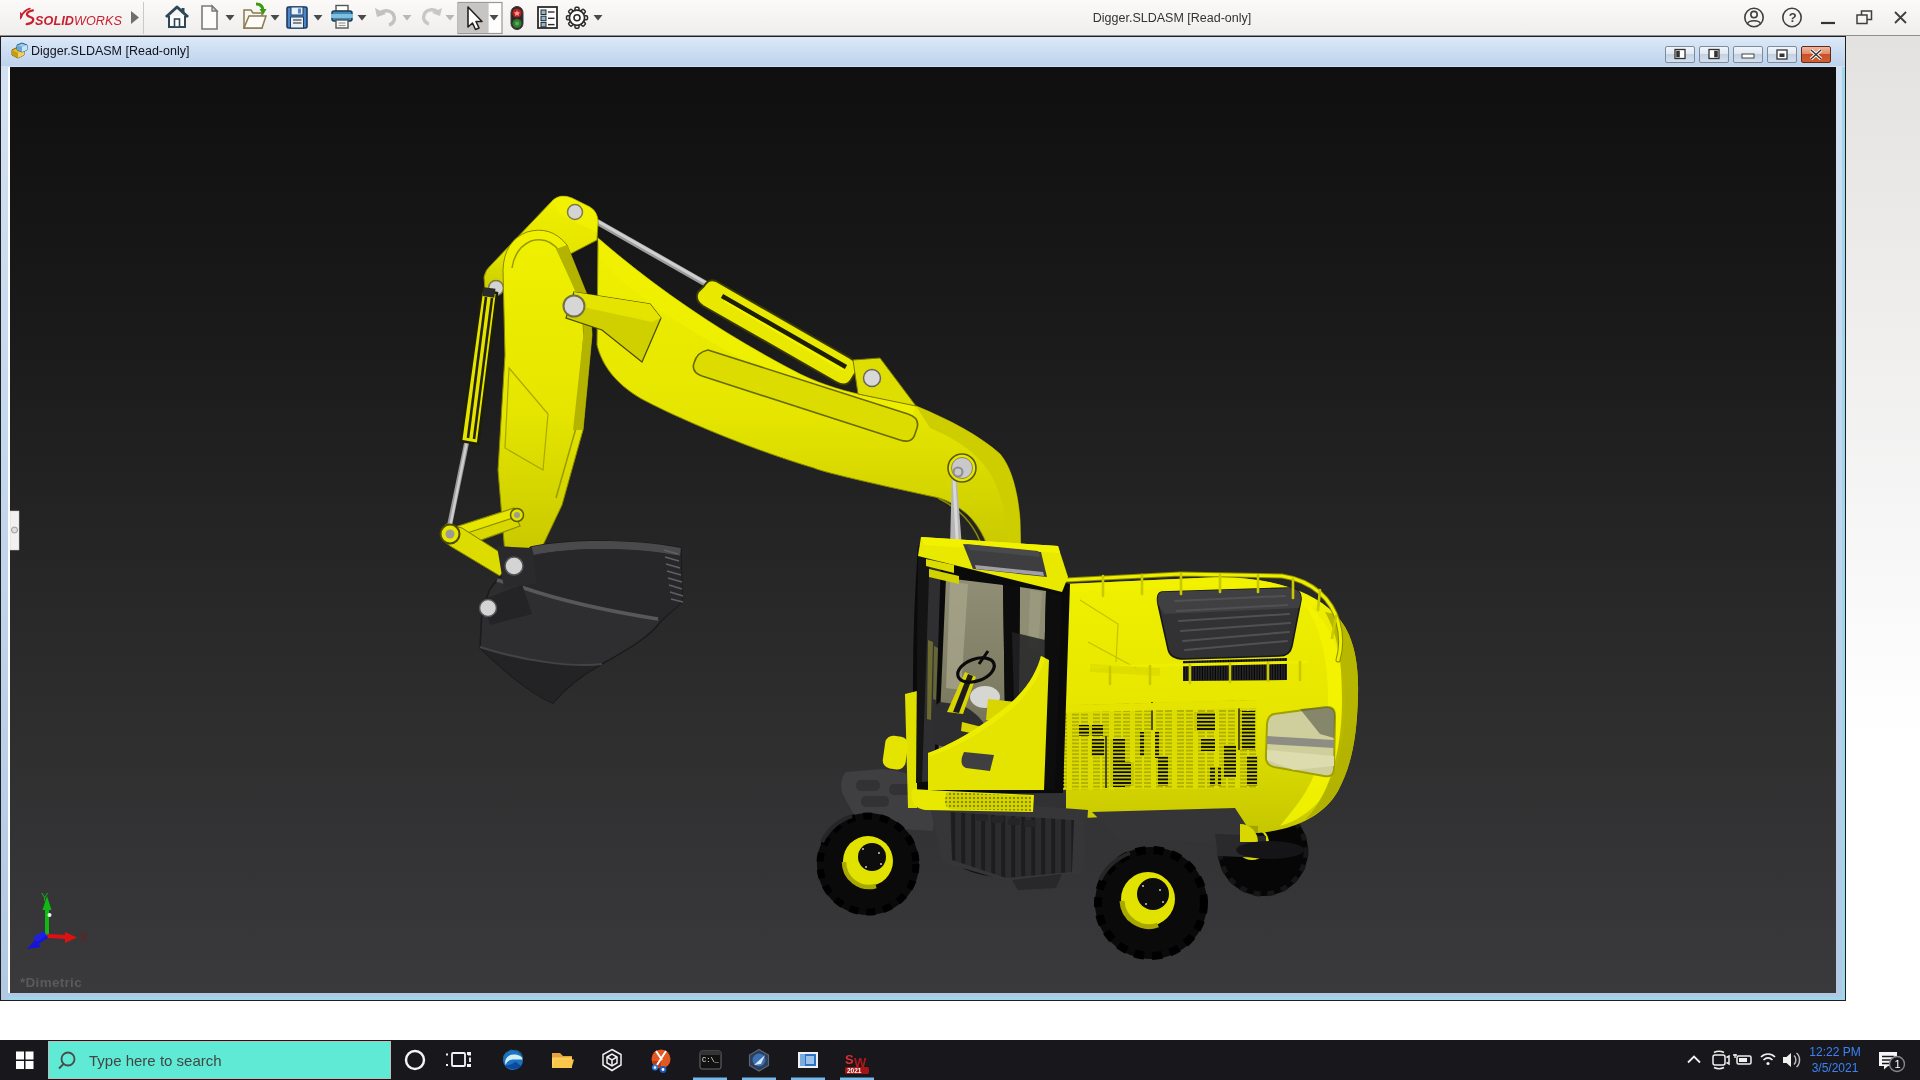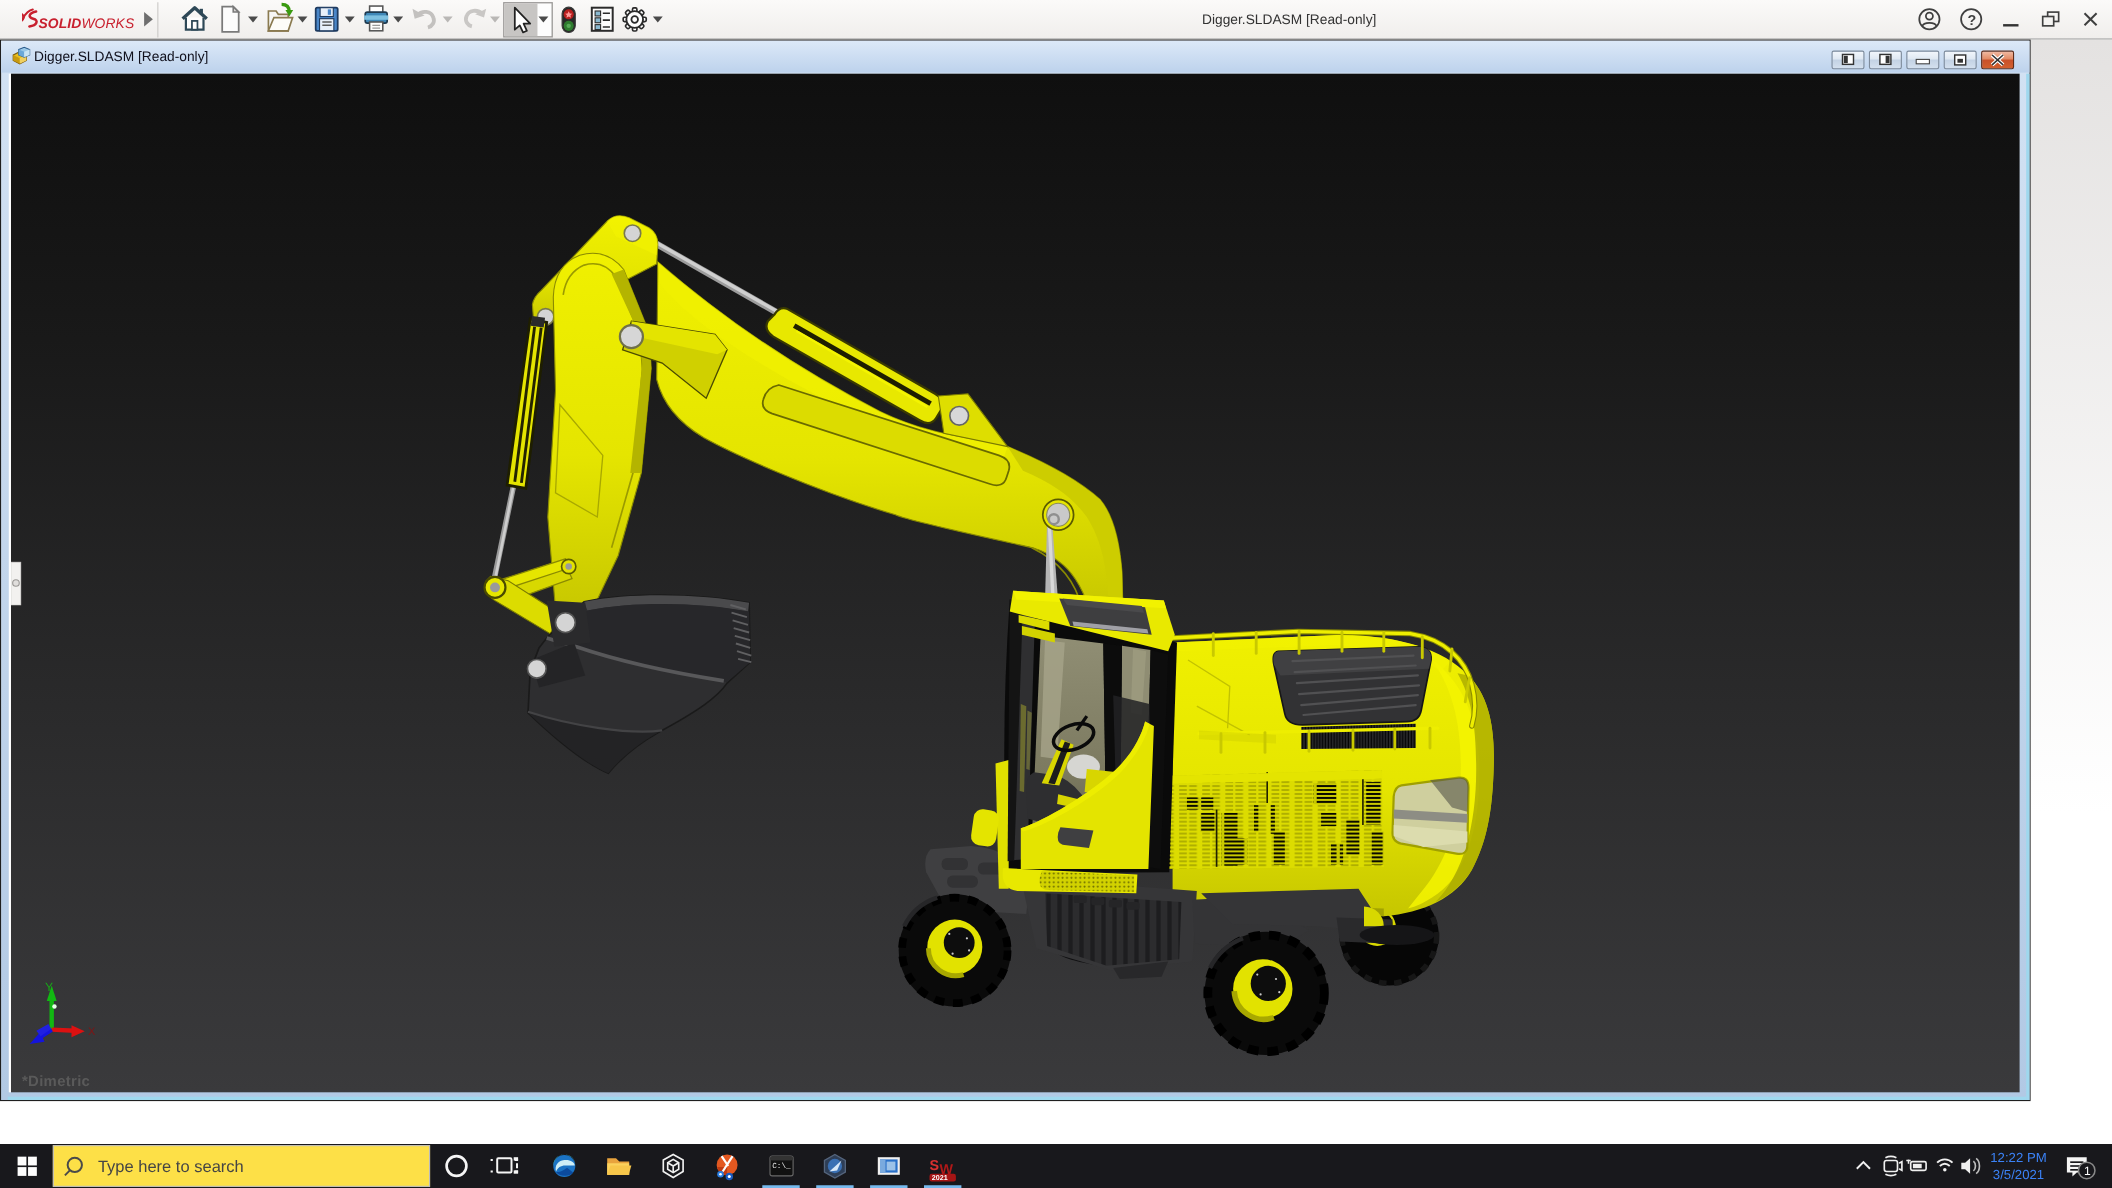--- a/index.html
+++ b/index.html
@@ -28,21 +28,21 @@
   background:linear-gradient(#0f0f0f 0%, #191919 26%, #2a2a2b 62%, #3a3a3c 100%);
   border-left:2px solid #fdfdfd; overflow:hidden; }
 #dimetric { position:absolute; opacity:0.999; left:10px; top:908px; font-size:13.5px; font-weight:bold; color:#5a5a5a; letter-spacing:0.3px;}
 .winbtn { position:absolute; top:9px; width:30px; height:17px; border-radius:2px;
   border:1px solid #7e8b9b; background:linear-gradient(#f2f6fb 0%,#dfe8f2 45%,#c3d2e4 50%,#d4e0ee 100%); }
 #wb5 { background:linear-gradient(#f0b9a2 0%,#e28a64 45%,#c8502a 50%,#d2602f 100%); border-color:#5f2c1a; }
 
 
 #taskbar { position:absolute; left:0; top:1040px; width:1920px; height:40px; background:#18181c; }
 #searchbox { position:absolute; left:48px; top:1041px; width:343px; height:38px;
-  background:#fde047; border:1px solid #bdbcbc; }
+  background:#5eead4; border:1px solid #bdbcbc; }
 #searchtext { position:absolute; opacity:0.999; left:40px; top:10px; font-size:15px; color:#454545; }
 #traytime { position:absolute; opacity:0.999; left:1804px; top:1044px; width:62px; text-align:center;
   font-size:12px; color:#3b82f6; line-height:16px; }
 </style>
 </head>
 <body>
 <div id="stage">
 
   <div id="topbar">
     <svg id="logo" width="125" height="26" viewBox="0 0 125 26">

